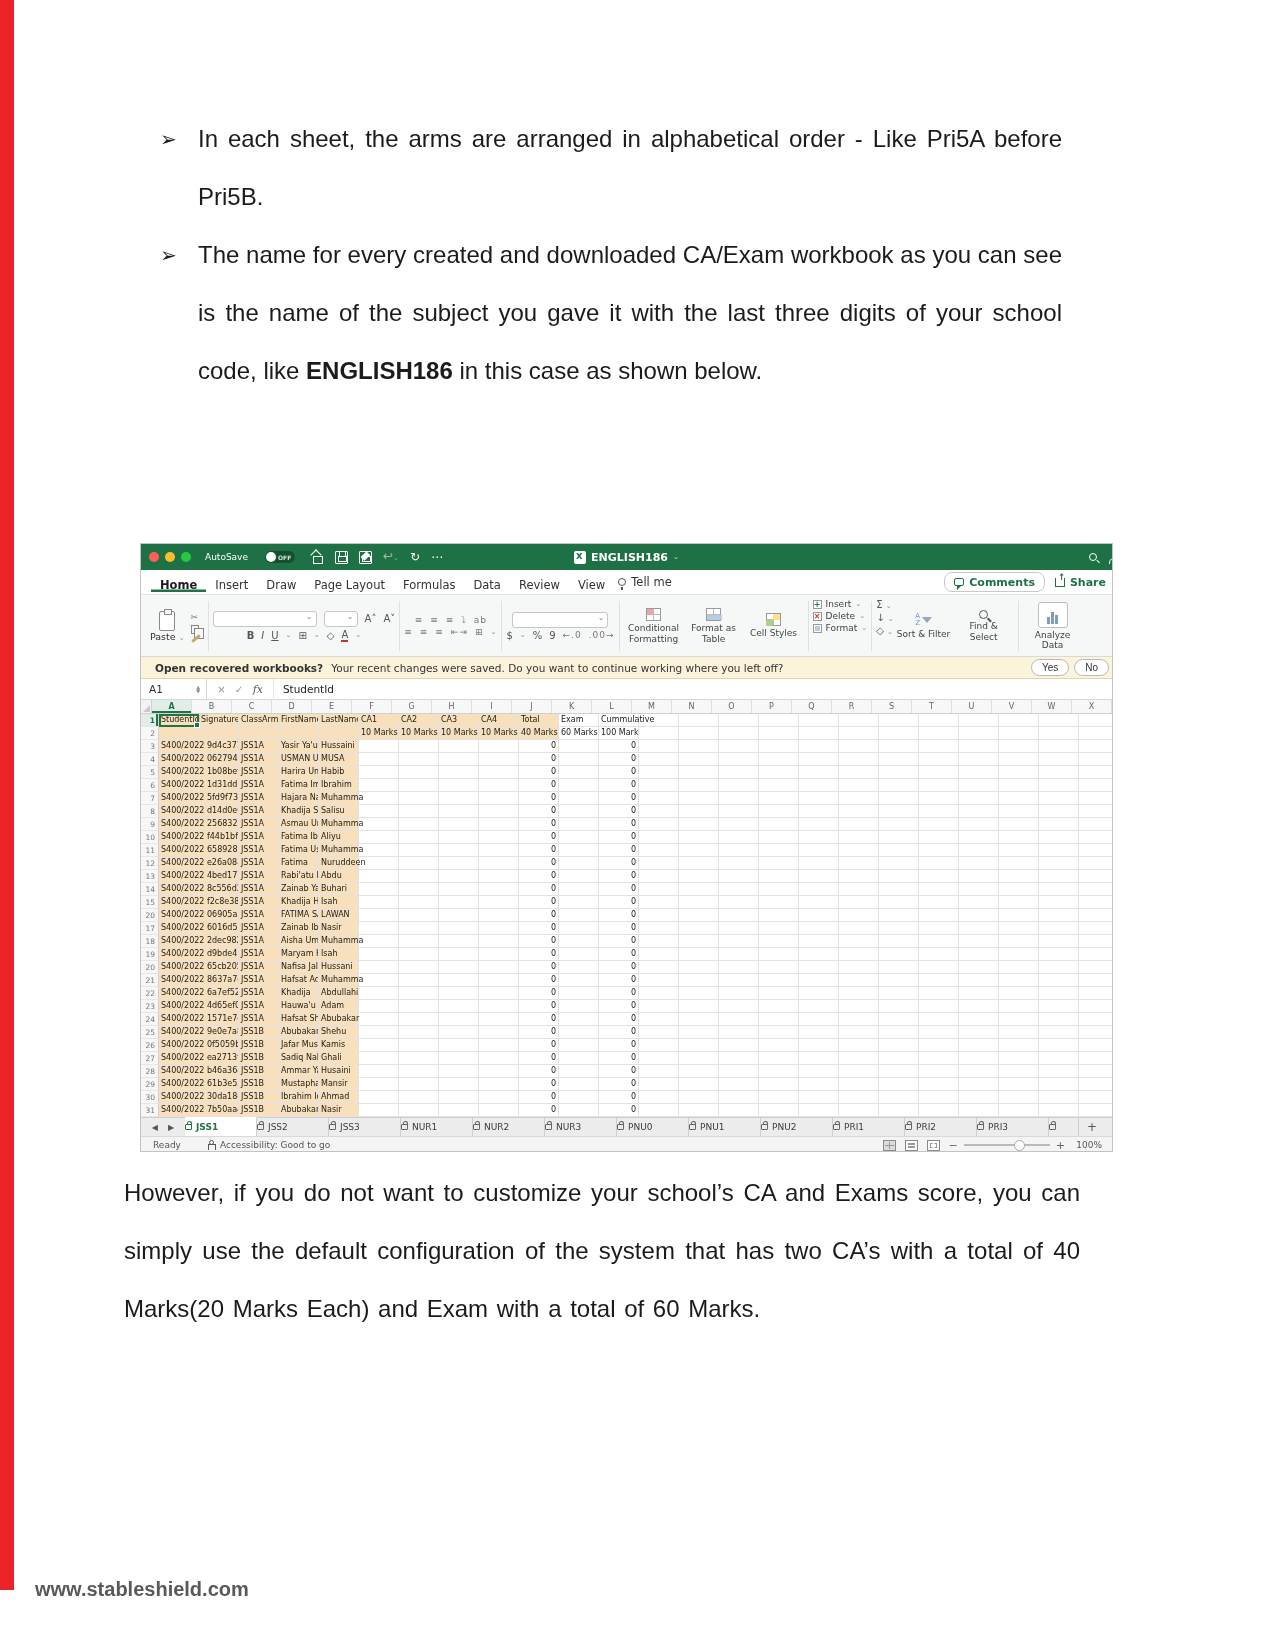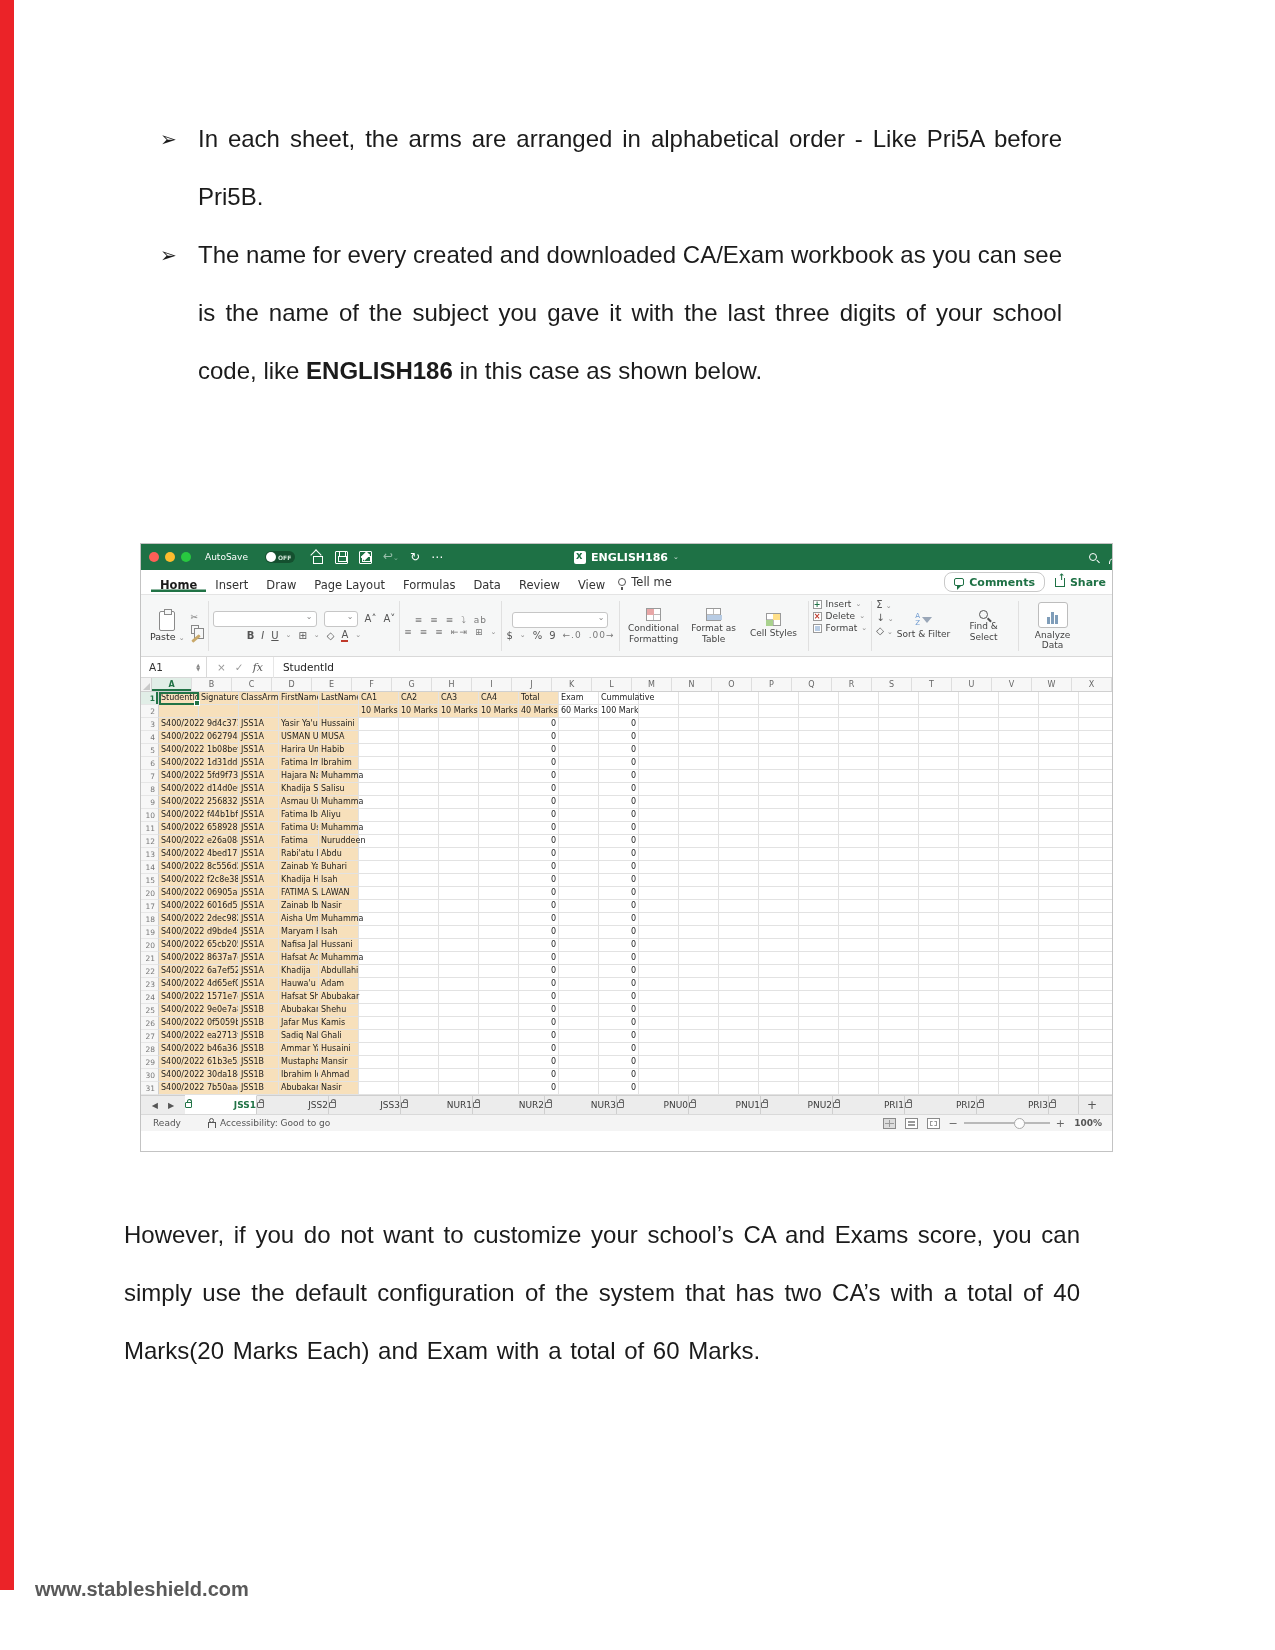--- a/index.html
+++ b/index.html
@@ -8,21 +8,21 @@
     position:relative; width:1275px; height:1650px;
     font-family:"Liberation Sans", sans-serif; color:#1b1b1b; overflow:hidden;
   }
 
   
   .red-bar { position:absolute; left:0; top:0; width:14px; height:1590px; background:#EB2328; }
   .bullets { position:absolute; left:160px; top:110px; width:902px; }
   .bullet { position:relative; padding-left:38px; font-size:24px; line-height:58px; text-align:justify; }
   .bullet .marker { position:absolute; left:0; top:0; font-size:20px; }
   .bold { font-weight:bold; }
-  .closing { position:absolute; left:124px; top:1206px; width:956px; font-size:24px; line-height:58px; text-align:justify; word-spacing:2px; }
+  .closing { position:absolute; left:124px; top:1164px; width:956px; font-size:24px; line-height:58px; text-align:justify; word-spacing:2px; }
   .footer { position:absolute; left:35px; top:1578px; font-size:20px; font-weight:bold; color:#595959; }
 
   
   .excel { position:absolute; left:140px; top:543px; width:973px; height:609px;
            border:1px solid #c3c3c3; background:#fff; overflow:hidden;
            font-family:"DejaVu Sans", sans-serif; }
 
   
   .titlebar { height:26px; background:#1E7145; display:flex; align-items:center; padding:0 8px; position:relative; color:#fff; }
   .lights { display:flex; gap:6px; margin-right:14px; }
@@ -135,21 +135,21 @@
   .cell.w80 { flex:0 0 80px; width:80px; }
   .cell.tan { background:#F7E0BB; }
   .cell.ovf { overflow:visible; }
   .cell.num { text-align:right; }
   .cell.selcell { outline:2px solid #217346; outline-offset:-2px; position:relative; overflow:visible; z-index:2; }
   .cell.selcell::after { content:""; position:absolute; right:-2px; bottom:-2px; width:4px; height:4px; background:#217346; border:1px solid #fff; }
 
   
   .tabbar { height:19px; background:#ececec; border-top:1px solid #cfcfcf; display:flex; align-items:stretch; font-size:9px; color:#444; }
   .tab-arrows { width:44px; display:flex; align-items:center; justify-content:center; gap:10px; color:#555; font-size:8px; }
-  .stab { flex:0 0 72px; display:flex; align-items:center; justify-content:space-between; gap:4px; border-right:1px solid #cfcfcf; color:#3c3c3c; }
+  .stab { flex:0 0 72px; display:flex; align-items:center; justify-content:flex-start; gap:4px; border-right:1px solid #cfcfcf; color:#3c3c3c; }
   .stab.active { background:#fff; color:#217346; font-weight:bold; border-top:1px solid #fff; margin-top:-1px; }
   .stab.partial { flex:0 0 30px; color:#aaa; }
   .lock { width:7px; height:6px; border:1px solid #666; border-radius:1px; position:relative; display:inline-block; }
   .lock::before { content:""; position:absolute; left:1px; top:-4px; width:3px; height:3px; border:1px solid #666; border-bottom:none; border-radius:3px 3px 0 0; }
   .stab.active .lock, .stab.active .lock::before { border-color:#217346; }
   .addtab { width:26px; display:flex; align-items:center; justify-content:center; color:#555; font-size:12px; }
 
   
   .statusbar { height:17px; background:#f4f4f4; border-top:1px solid #d9d9d9; display:flex; align-items:center; font-size:9px; color:#555; padding:0 12px; position:relative; }
   .acc { display:flex; align-items:center; gap:5px; margin-left:26px; }
@@ -161,21 +161,21 @@
   .view-ic.on { background:#dcdcdc; }
   .view-ic.grid9::before { content:""; position:absolute; inset:1px; background:
       linear-gradient(#0000 40%, #999 40%, #999 55%, #0000 55%),
       linear-gradient(90deg,#0000 40%, #999 40%, #999 55%, #0000 55%); }
   .view-ic.pglay::before { content:""; position:absolute; left:2px; right:2px; top:2px; height:2px; background:#999; box-shadow:0 3px 0 #999; }
   .view-ic.pgbrk::before { content:""; position:absolute; inset:2px; border:1px dashed #999; }
   .zoomline { display:flex; align-items:center; gap:6px; }
   .zslider { width:86px; height:2px; background:#b9b9b9; position:relative; }
   .zthumb { position:absolute; left:58%; top:-4.5px; width:11px; height:11px; border-radius:50%; background:#fdfdfd; border:1px solid #a9a9a9; }
   .pm { font-size:11px; color:#666; }
-  .zoomlabel { font-size:9px; color:#555; width:28px; text-align:right;font-weight:bold; }
+  .zoomlabel { font-size:9px; color:#555; width:28px; text-align:right; }
 </style>
 </head>
 <body>
 
 <div class="red-bar"></div>
 
 <div class="bullets">
   <div class="bullet">
     <span class="marker">➢</span>
     <span>In each sheet, the arms are arranged in alphabetical order - Like Pri5A before Pri5B.</span>
@@ -369,20 +369,28 @@
         <span class="analyze-box">
             <span class="abar ab1"></span>
             <span class="abar ab2"></span>
             <span class="abar ab3"></span>
           </span>
         <span>Analyze Data</span>
       </div>
     </div>
   </div>
 
+  <div class="msgbar">
+    <span class="q">Open recovered workbooks?</span>
+    <span>Your recent changes were saved. Do you want to continue working where you left off?</span>
+    <span class="msg-btns">
+      <button class="mbtn">Yes</button>
+      <button class="mbtn">No</button>
+    </span>
+  </div>
 
   <div class="formulabar">
     <span class="namebox">
       <span>A1</span>
       <span class="spin">
           <span>▲</span>
           <span>▼</span>
         </span>
     </span>
     <span class="fx-zone">

